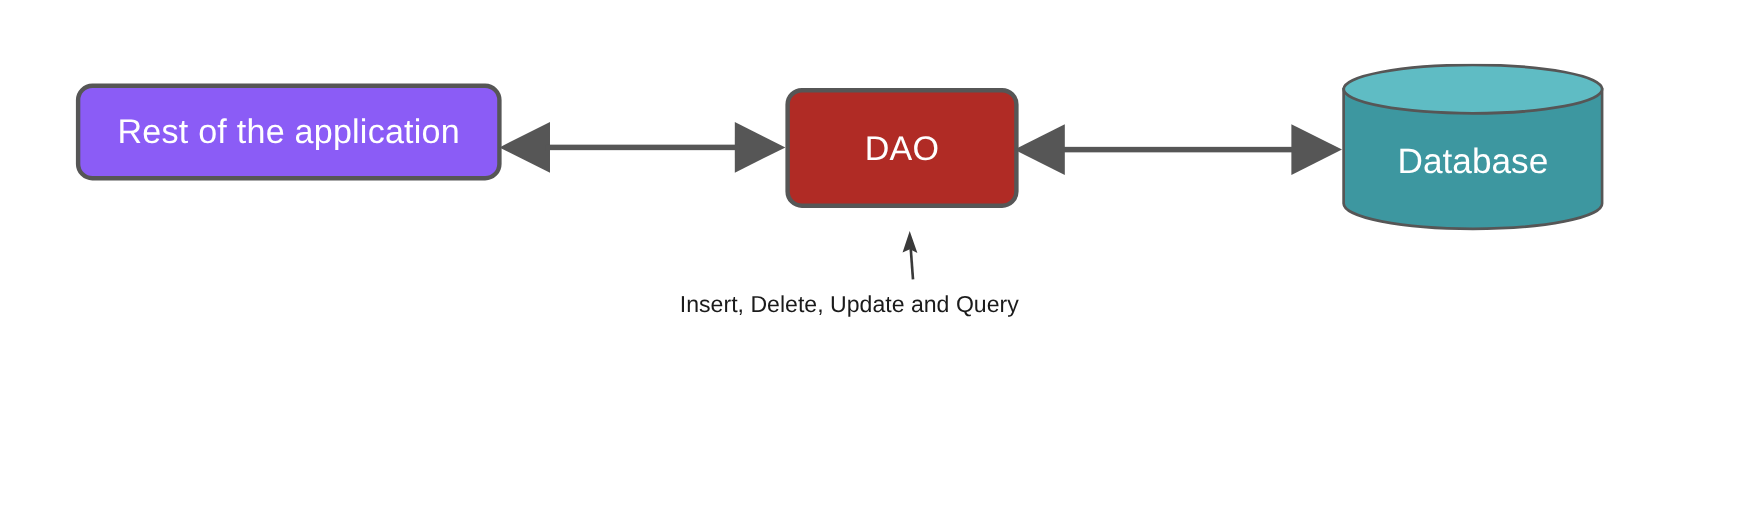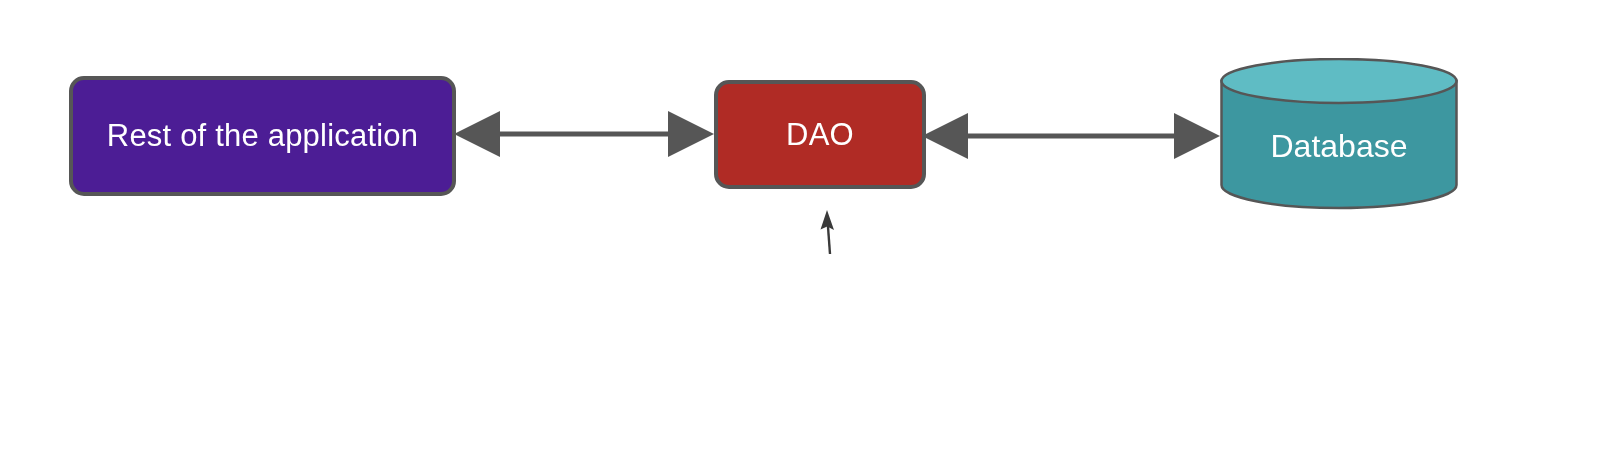--- a/index.html
+++ b/index.html
@@ -30,22 +30,22 @@
     color: #ffffff;
     letter-spacing: 0.2px;
     text-align: center;
     white-space: nowrap;
   }
 
   #box-rest-of-application {
     left: 69px;
     top: 76px;
     width: 387px;
-    height: 120px;
-    background: #4c1d95;
+    height: 88px;
+    background: #8b5cf6;
     font-size: 31px;
   }
 
   #box-dao {
     left: 714px;
     top: 80px;
     width: 212px;
     height: 109px;
     background: #b02b25;
     font-size: 31px;
@@ -150,15 +150,16 @@
   </div>
 
   <div class="connector" id="connector-caption">
     <svg width="46" height="52" viewBox="0 0 46 52">
       <path d="M 22 48 L 19.5 14" stroke="#3a3a3a" stroke-width="2.4" fill="none"></path>
       <path d="M 19 4 L 26 24 L 19.2 20.5 L 12.5 23.5 Z" fill="#3a3a3a"></path>
     </svg>
   </div>
 
   <div id="caption-text">
+    <div>Insert, Delete, Update and Query</div>
   </div>
 
 </div>
 
 </body></html>

